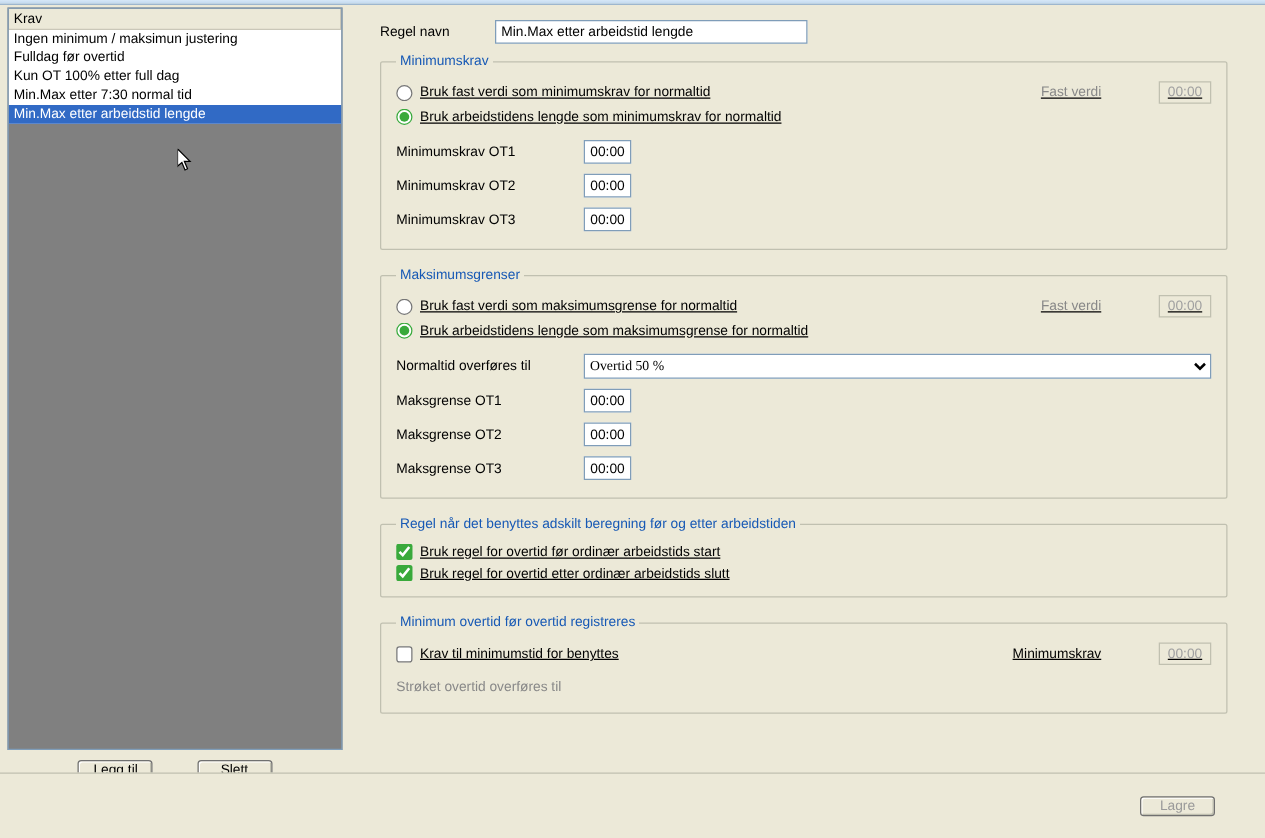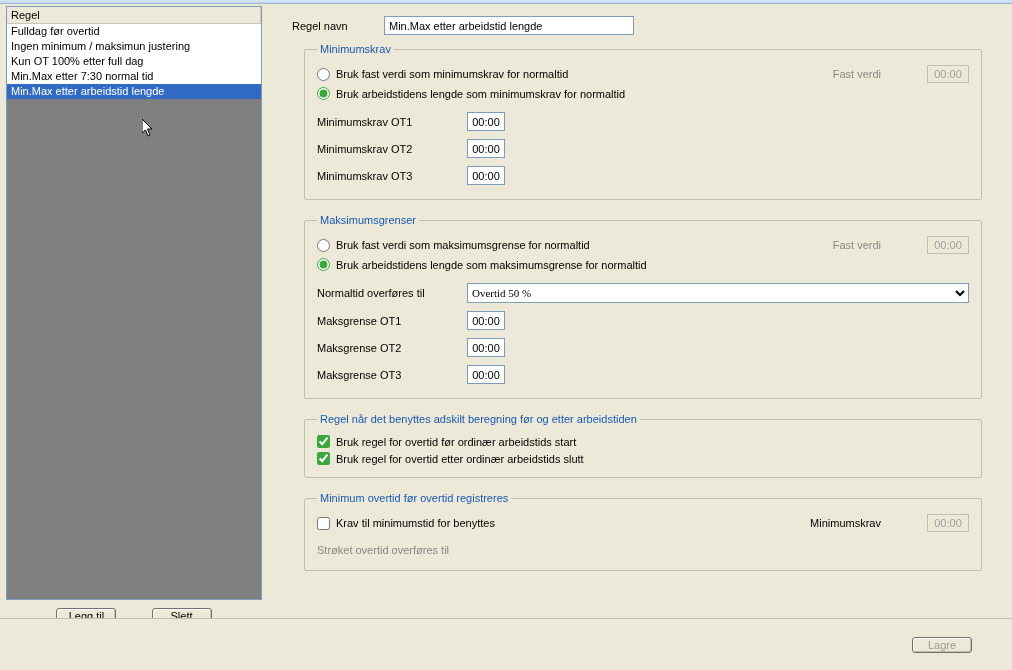--- a/index.html
+++ b/index.html
@@ -90,33 +90,34 @@
       background: #fff;
       font: 11px Tahoma, Arial;
       padding: 2px 4px;
       height: 19px;
     }
     .txt.wide { width: 250px; }
     .txt.time { width: 38px; text-align: center; }
     fieldset {
       border: 1px solid #c0c0b0;
       border-radius: 2px;
-      margin: 0 0 14px 12px;
+      margin: 0 0 14px 0;
       padding: 8px 12px 10px 12px;
     }
     legend {
       color: #1759b5;
       font-size: 11px;
       padding: 0 3px;
     }
     .radio-row, .check-row {
       display: flex;
       align-items: center;
       padding: 2px 0;
       gap: 6px;
+      text-decoration: underline;
     }
     .radio-row input[type=radio], .check-row input[type=checkbox] {
       margin: 0;
       accent-color: #39a93b;
     }
     .fast {
       display: inline-block;
       margin-left: auto;
       color: #888;
       font-size: 11px;
@@ -171,24 +172,24 @@
     .spread { display:flex; align-items:center; width:100%; }
   </style>
 </head>
 <body>
 
 <div class="topbar"></div>
 
 <div class="main">
   <div class="left-panel">
     <div class="list-box">
-      <div class="list-header">Regel</div>
+      <div class="list-header">Krav</div>
       <div class="list-body">
+        <div class="list-item">Ingen minimum / maksimun justering</div>
         <div class="list-item">Fulldag før overtid</div>
-        <div class="list-item">Ingen minimum / maksimun justering</div>
         <div class="list-item">Kun OT 100% etter full dag</div>
         <div class="list-item">Min.Max etter 7:30 normal tid</div>
         <div class="list-item selected">Min.Max etter arbeidstid lengde</div>
       </div>
     </div>
     <div class="btn-row">
       <button class="btn">Legg til</button>
       <button class="btn">Slett</button>
     </div>
   </div>

